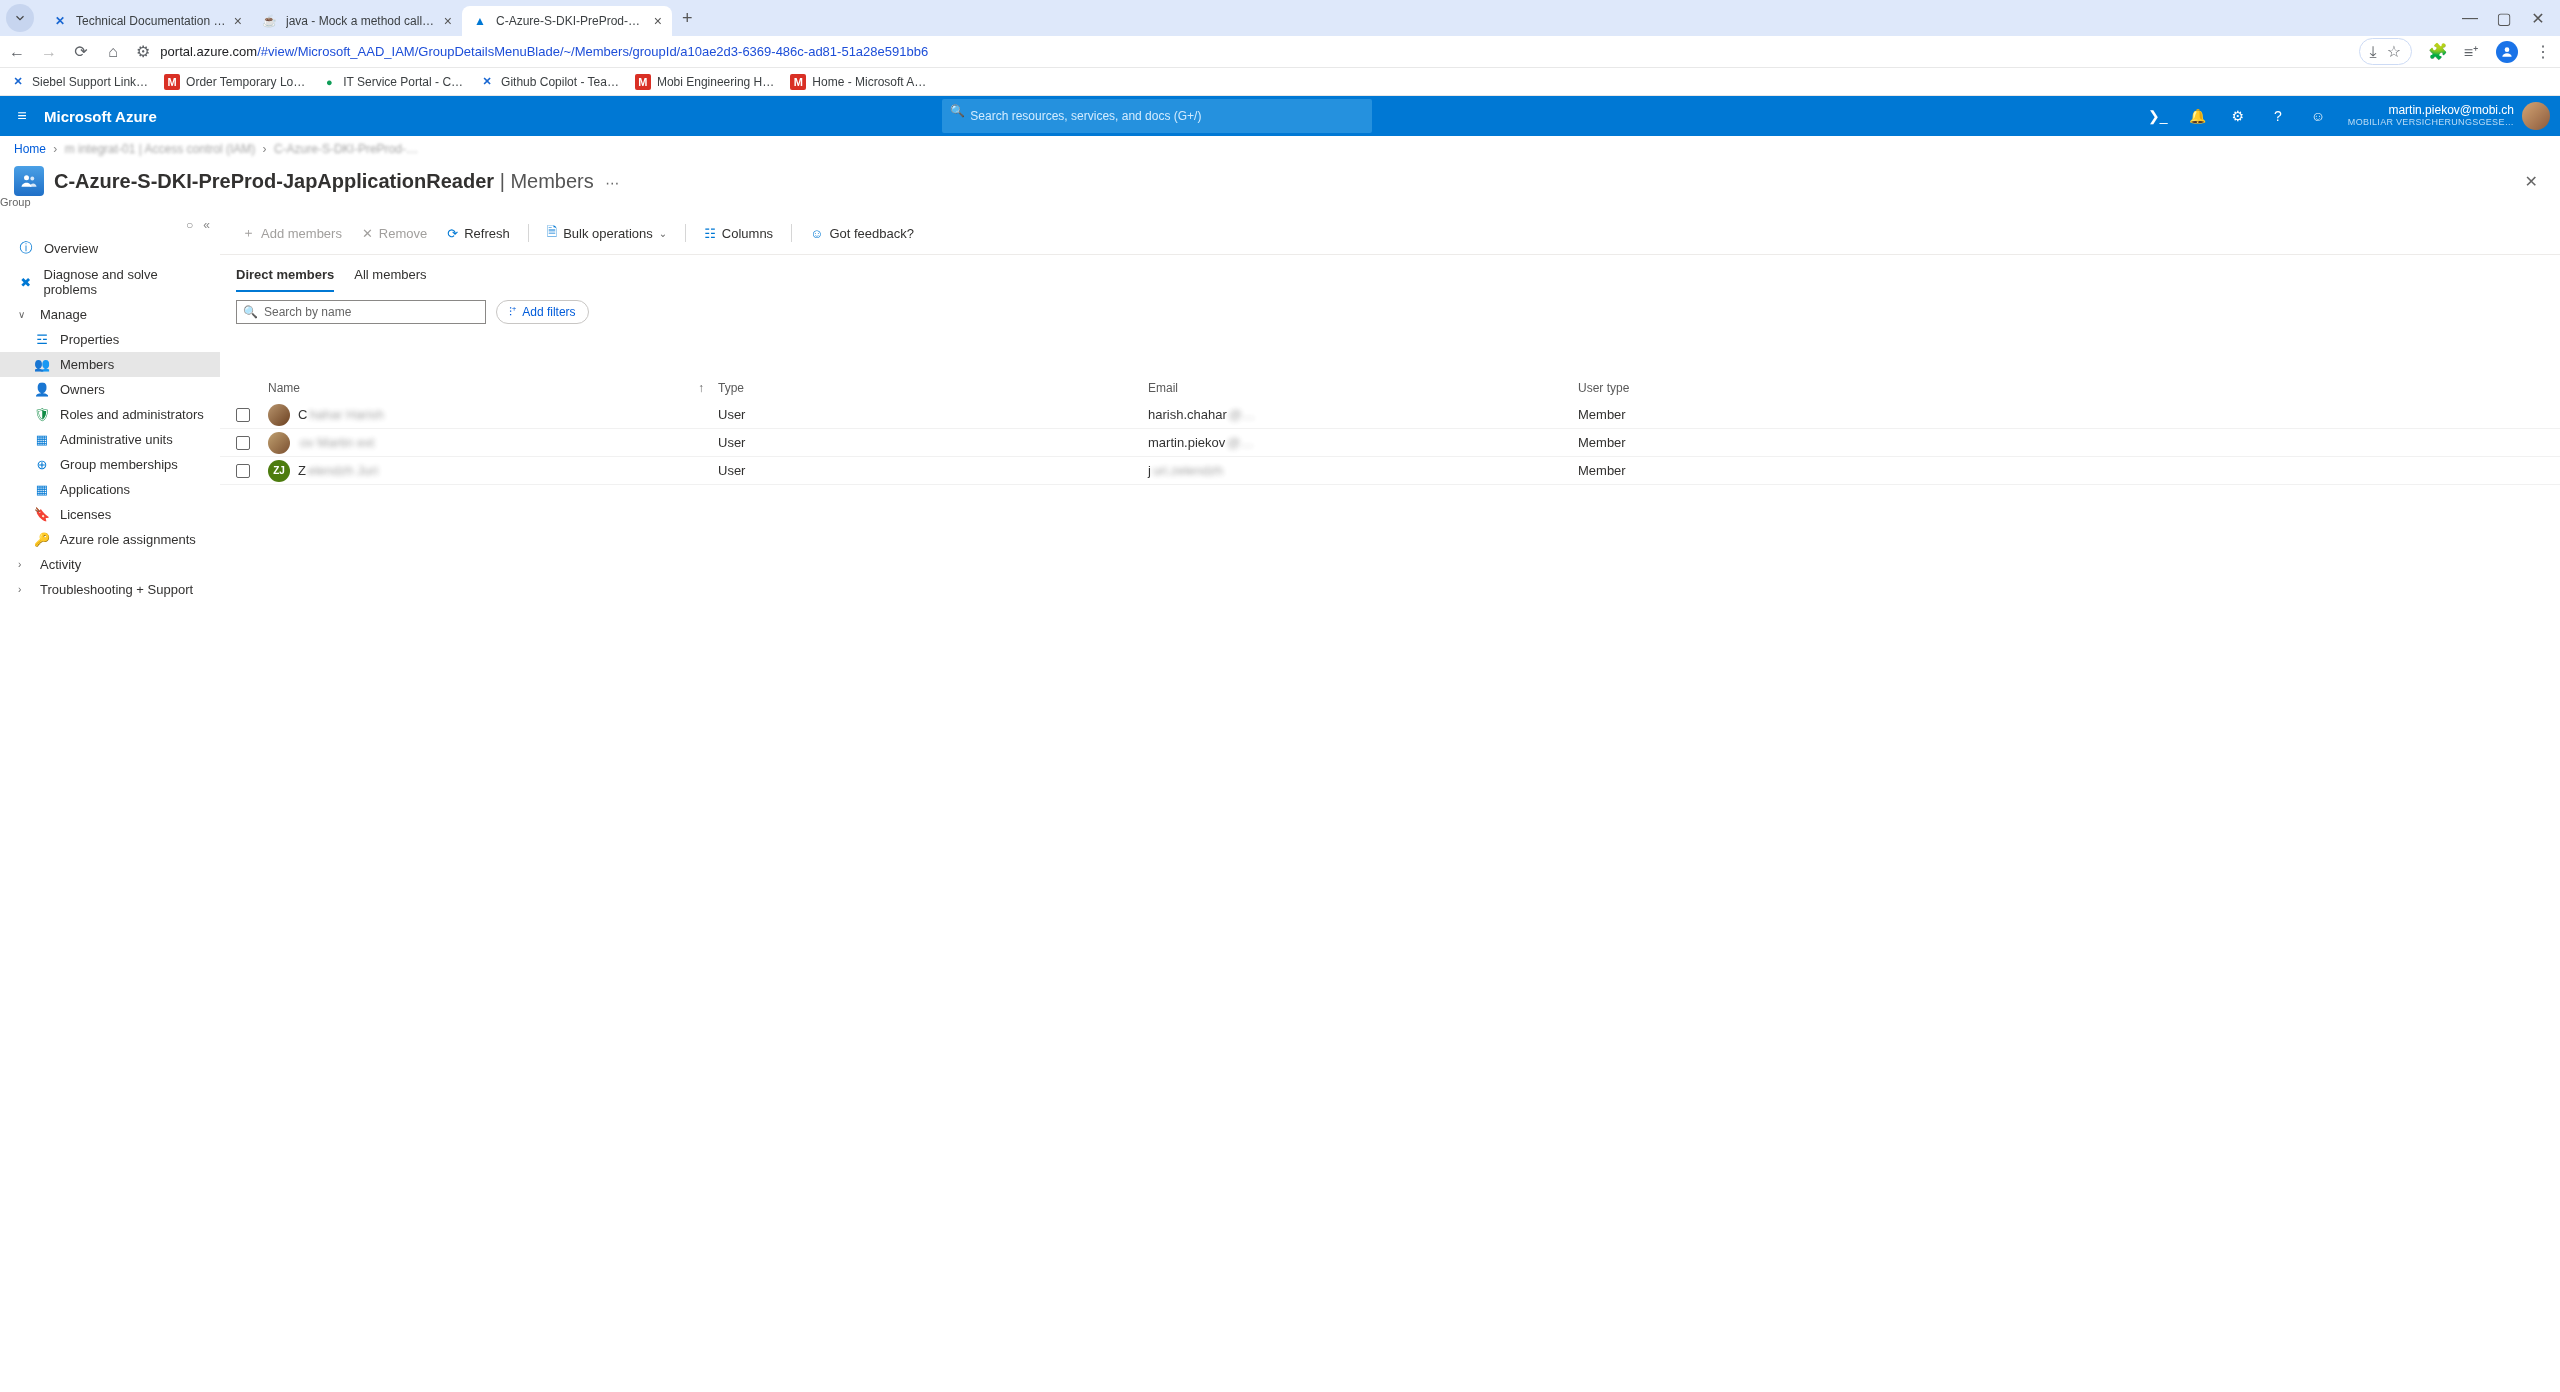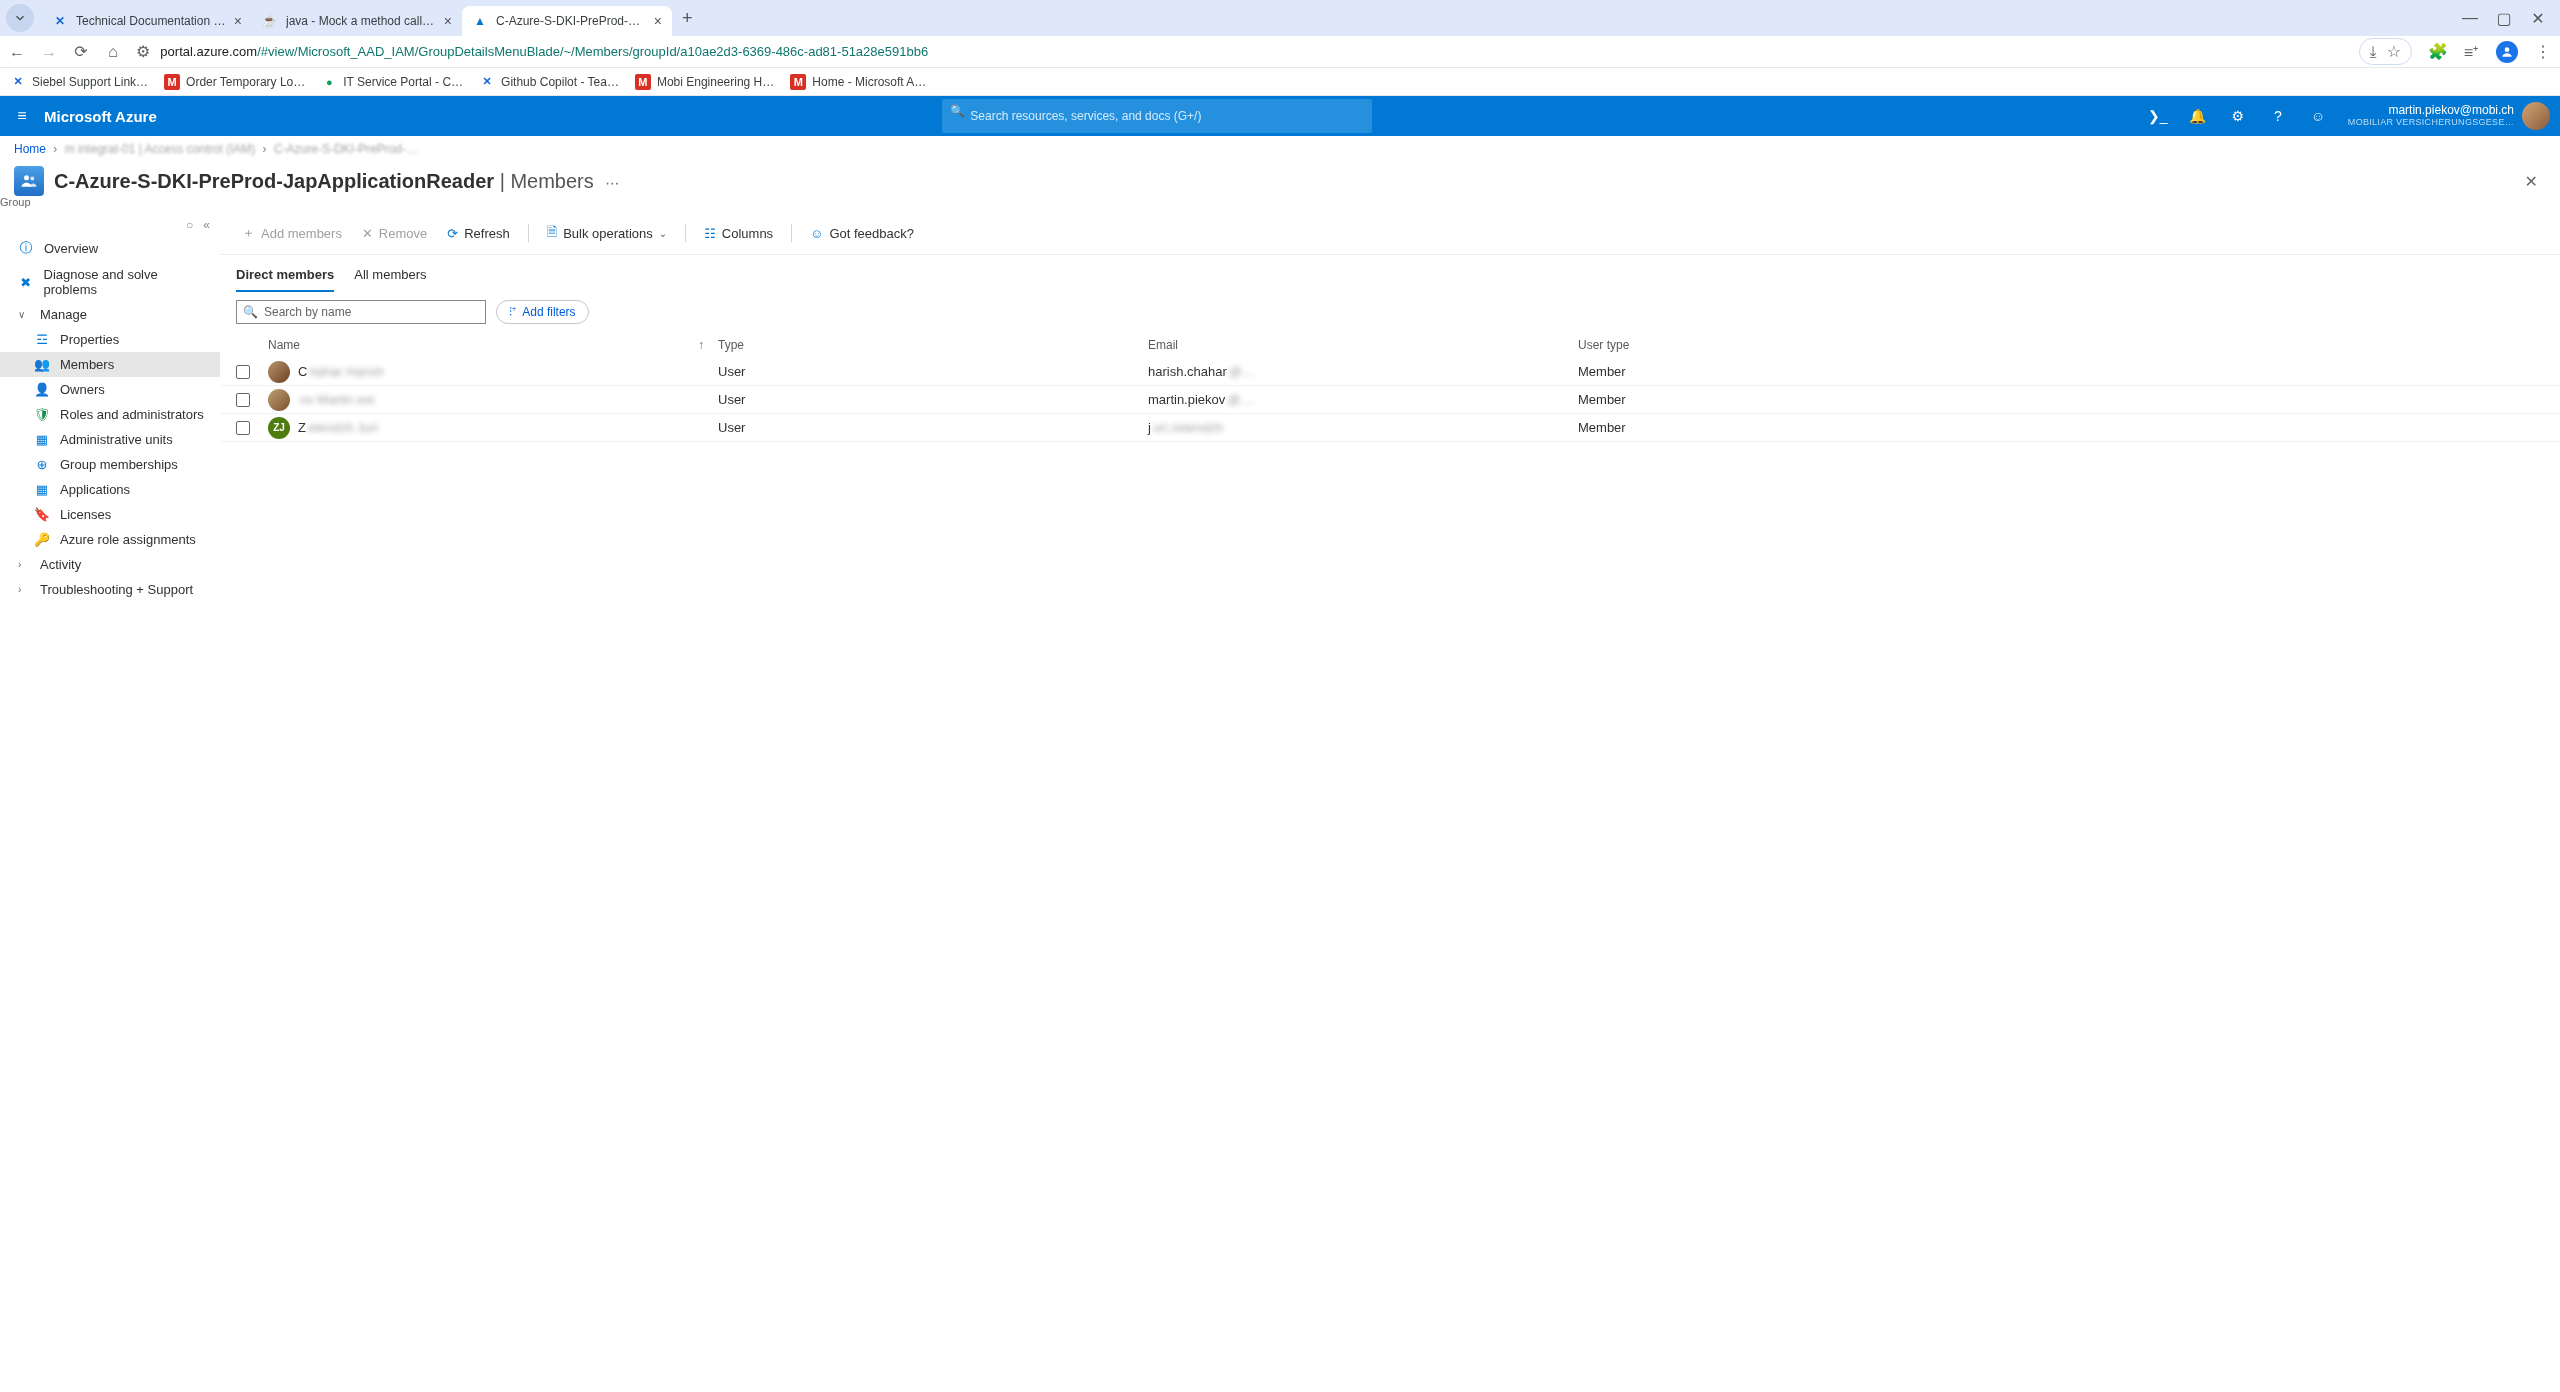--- a/index.html
+++ b/index.html
@@ -18,21 +18,21 @@
 .tab .close { color:#555; font-size:14px;}
 .newtab { padding:0 10px; color:#555; font-size:18px;}
 
 .addrbar { height:32px; background:#fff; display:flex; align-items:center; padding:0 8px; gap:14px; border-bottom:1px solid #e8e8e8;}
 .nav-ico { color:#5f6368; width:18px; text-align:center;}
 .nav-ico.disabled{color:#b9b9b9;}
 .omnibox { flex:1; display:flex; align-items:center; gap:10px; height:26px; }
 .omnibox .site-chip{ color:#5f6368;}
 .omnibox .url{ font-size:13px; color:#202124;}
 .omnibox .url .host{color:#202124;}
-.omnibox .url .path{color:#0f766e;}
+.omnibox .url .path{color:#1d4ed8;}
 .rh-actions{display:flex;gap:16px;align-items:center;}
 .rh-pill{border:1px solid #cddbf5;border-radius:16px;padding:3px 10px;display:flex;gap:10px;align-items:center;color:#5f6368;}
 .prof-badge{width:22px;height:22px;border-radius:50%;background:#1a73e8;color:#fff;display:flex;align-items:center;justify-content:center;font-size:13px;}
 
 .bookbar{height:28px;background:#fff;display:flex;align-items:center;gap:16px;padding:0 10px;border-bottom:1px solid #e8e8e8;}
 .bm{display:flex;align-items:center;gap:6px;font-size:12px;color:#3c4043;white-space:nowrap;}
 .bm .bfav{width:16px;height:16px;display:flex;align-items:center;justify-content:center;font-size:11px;}
 .bm .bfav.red{background:#d93025;color:#fff;border-radius:2px;font-weight:bold;}
 .bm .bfav.green{color:#0f9d58;}
 .bm .bfav.x{color:#1967d2;font-weight:bold;}
@@ -88,21 +88,21 @@
 .cmd-sep{width:1px;height:18px;background:#d6d6d6;margin:0 6px;}
 
 .tabs{display:flex;gap:20px;padding:8px 16px 0;font-size:13px;}
 .tabbtn{padding:4px 0 8px;color:#323130;cursor:pointer;}
 .tabbtn.active{font-weight:600;border-bottom:2px solid #0078d4;color:#323130;}
 
 .filterrow{display:flex;gap:10px;padding:8px 16px;align-items:center;}
 .searchbox{border:1px solid #8a8886;height:24px;width:250px;display:flex;align-items:center;padding:0 6px;font-size:12px;color:#666;gap:6px;}
 .addfilter{border:1px solid #c8c6c4;background:#fff;height:24px;border-radius:12px;padding:0 12px;display:flex;align-items:center;gap:6px;font-size:12px;color:#015cda;cursor:pointer;}
 
-.grid{font-size:13px;color:#323130;}
+.grid{font-size:13px;color:#323130;margin-top:43px;}
 .grid .ghdr{display:flex;padding:6px 16px;border-bottom:none;color:#5a5a5a;font-size:12px;}
 .grid .grow{display:flex;padding:4px 16px;border-bottom:1px solid #f1f1f1;align-items:center;height:28px;}
 .gc-chk{width:32px;}
 .gc-name{width:430px;display:flex;align-items:center;gap:8px;}
 .gc-type{width:430px;}
 .gc-email{width:430px;}
 .gc-ut{flex:1;}
 .gc-sort{width:20px;color:#666;}
 .chkbox{width:14px;height:14px;border:1px solid #666;border-radius:2px;}
 .avatar{width:22px;height:22px;border-radius:50%;display:flex;align-items:center;justify-content:center;font-size:10px;color:#fff;font-weight:600;}

